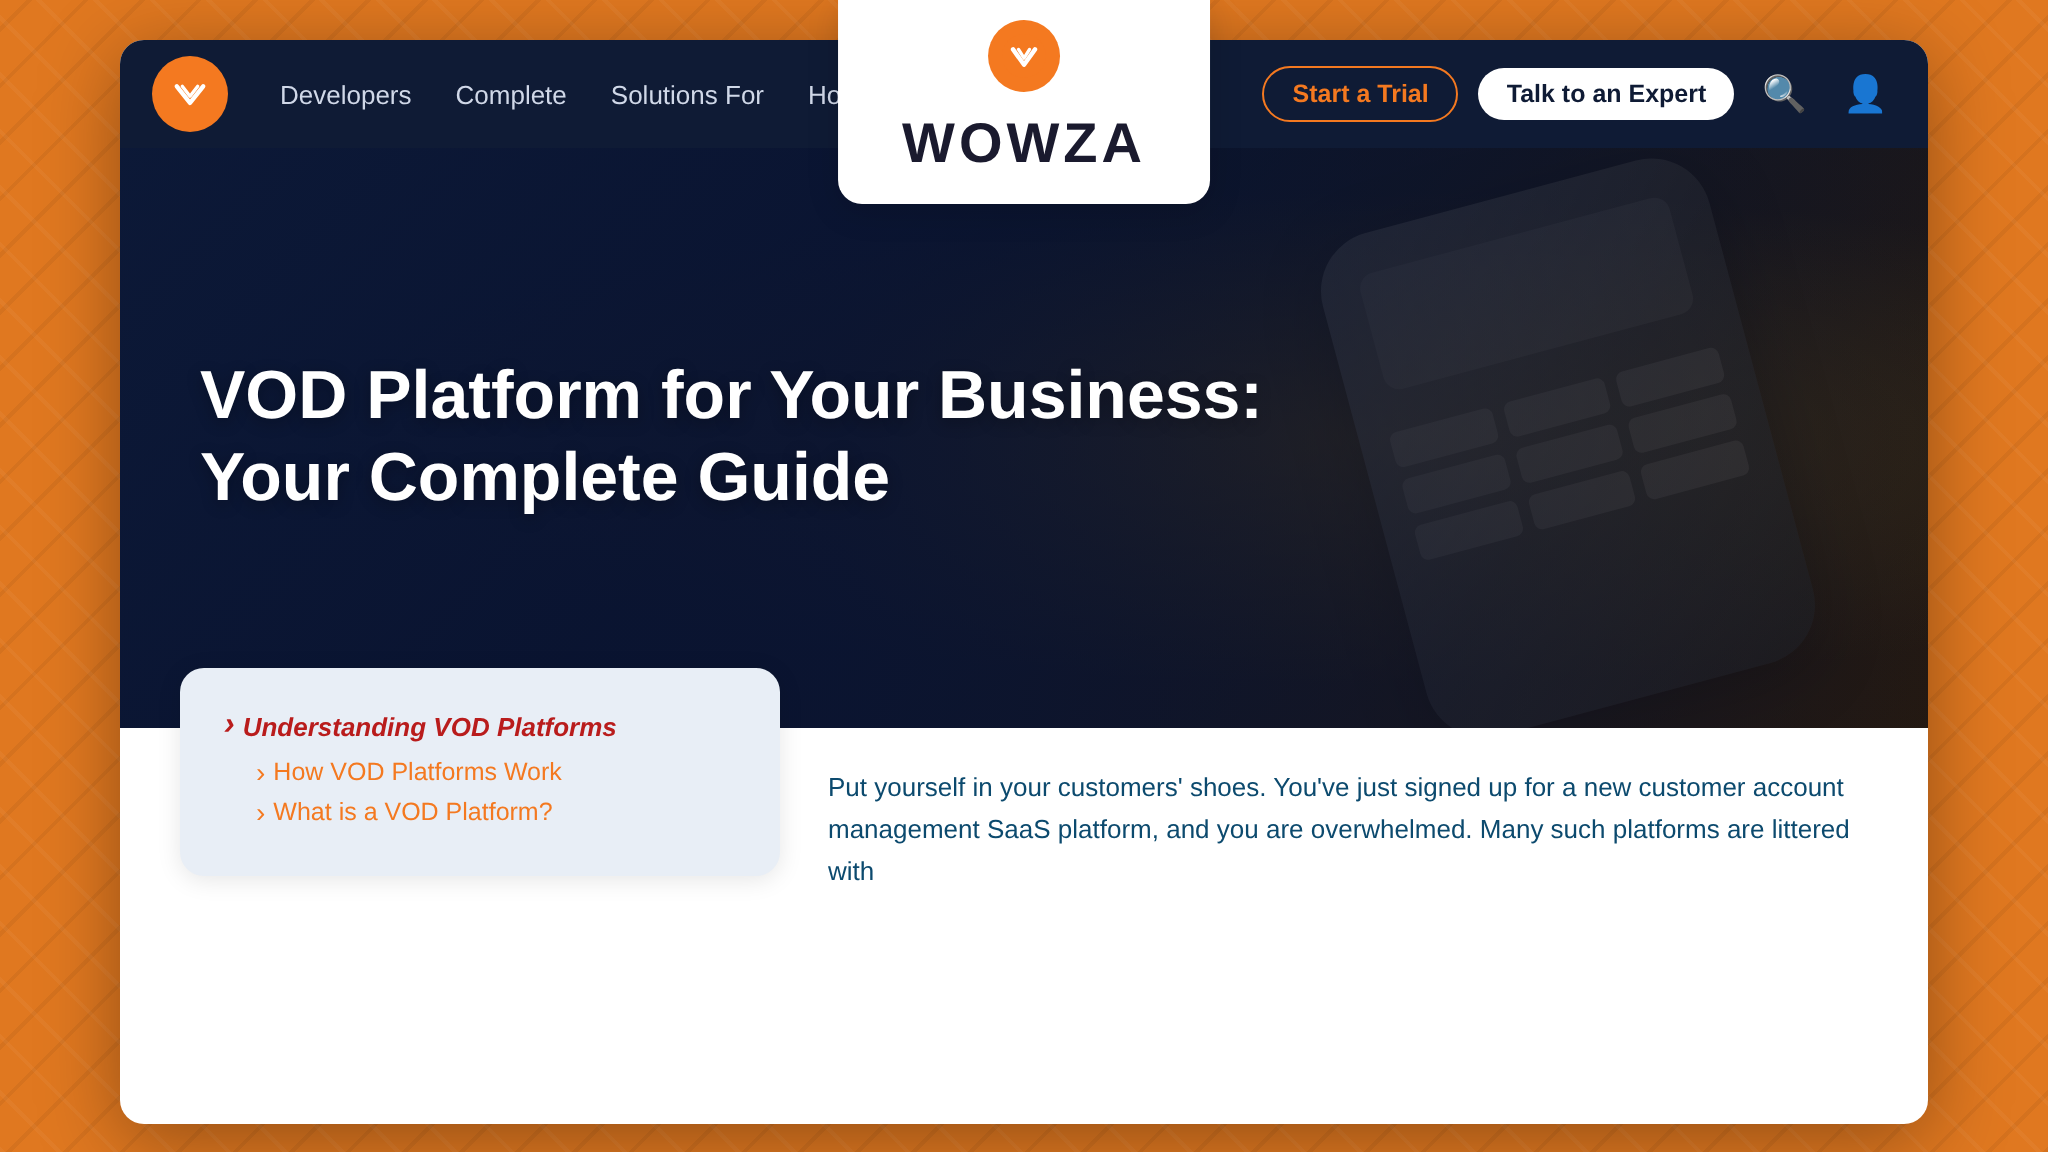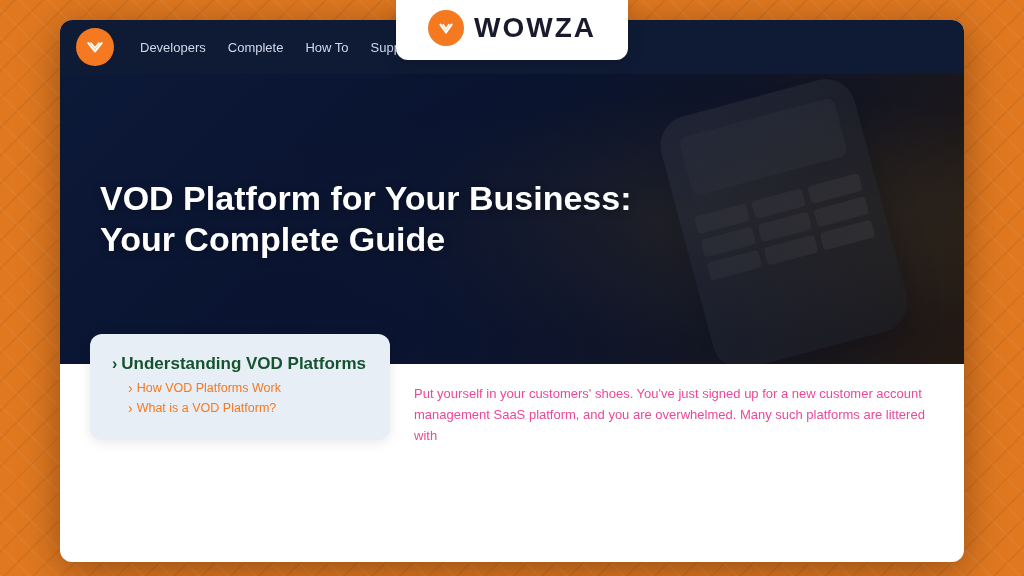--- a/index.html
+++ b/index.html
@@ -48,20 +48,21 @@
       left: 50%;
       transform: translateX(-50%);
       background: #fff;
       border-radius: 0 0 12px 12px;
       padding: 10px 32px 14px;
       display: flex;
       align-items: center;
       gap: 10px;
       z-index: 100;
       box-shadow: 0 4px 16px rgba(0,0,0,0.15);
+      flex-direction: column;
     }
     .logo-icon {
       width: 36px;
       height: 36px;
       background: #f47920;
       border-radius: 50%;
       display: flex;
       align-items: center;
       justify-content: center;
     }
@@ -246,28 +247,29 @@
       box-shadow: 0 2px 12px rgba(0,0,0,0.1);
       align-self: flex-start;
     }
     .toc-title {
       font-size: 17px;
       font-weight: 700;
       color: #1a2a4a;
       margin-bottom: 14px;
     }
     .toc-item-main {
-      color: #14532d;
-      font-size: 17px;
+      color: #b91c1c;
+      font-size: 13px;
       font-weight: 700;
       margin-bottom: 6px;
       cursor: pointer;
       display: flex;
       align-items: center;
       gap: 4px;
+      font-style: italic;
     }
     .toc-item-main::before {
       content: '›';
       font-size: 16px;
       font-weight: 900;
     }
     .toc-sub {
       margin-left: 16px;
     }
     .toc-item-sub {
@@ -285,21 +287,21 @@
       font-size: 14px;
     }
 
     
     .article-content {
       flex: 1;
       padding: 20px 30px 20px 24px;
     }
     .article-text {
       font-size: 13px;
-      color: #ec4899;
+      color: #0c4a6e;
       line-height: 1.6;
     }
   </style>
 </head>
 <body>
 
 <div class="bg-pattern"></div>
 
 <div class="logo-bar">
   <div class="logo-icon">
@@ -317,23 +319,30 @@
   <nav class="navbar">
     <div class="nav-logo">
       <svg viewBox="0 0 40 40" fill="none" xmlns="http://www.w3.org/2000/svg">
         <path d="M8 13 L20 28 L32 13" stroke="white" stroke-width="4" stroke-linecap="round" stroke-linejoin="round" fill="none"></path>
         <path d="M13 13 L20 22 L27 13" stroke="white" stroke-width="3" stroke-linecap="round" stroke-linejoin="round" fill="none"></path>
       </svg>
     </div>
     <div class="nav-links">
       <span class="nav-link">Developers</span>
       <span class="nav-link">Complete</span>
+      <span class="nav-link">Solutions For</span>
       <span class="nav-link">How To</span>
       <span class="nav-link">Support</span>
       <span class="nav-link">Pricing</span>
+    </div>
+    <div class="nav-actions">
+      <button class="btn-trial">Start a Trial</button>
+      <button class="btn-expert">Talk to an Expert</button>
+      <span class="nav-icon">🔍</span>
+      <span class="nav-icon">👤</span>
     </div>
   </nav>
 
   <div class="hero">
     <div class="hero-img-bg"></div>
 
     <div class="remote-visual">
       <div class="remote-buttons">
         <div class="remote-btn"></div>
           <div class="remote-btn"></div>

